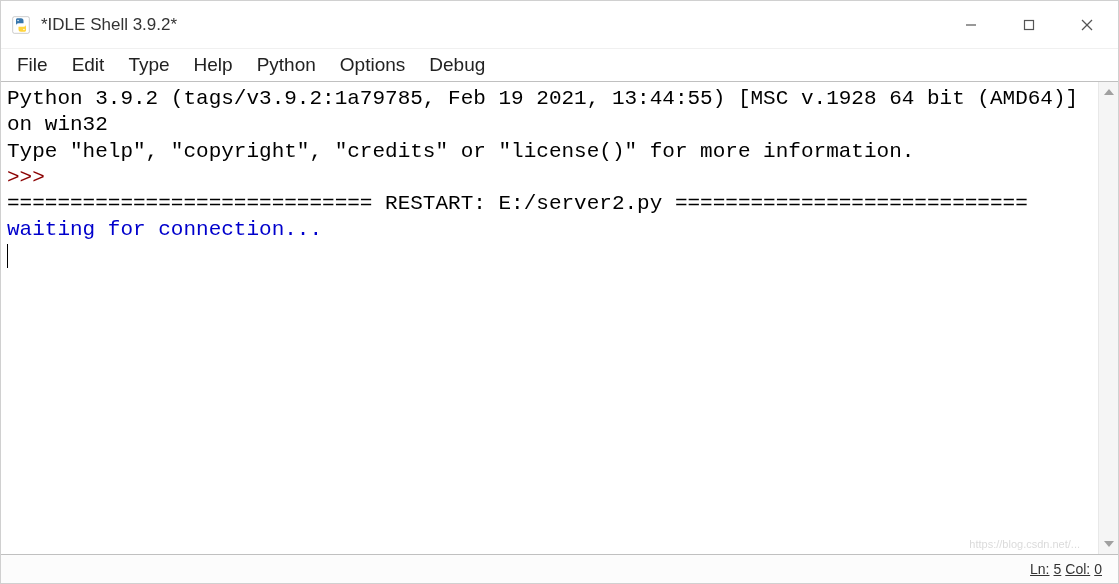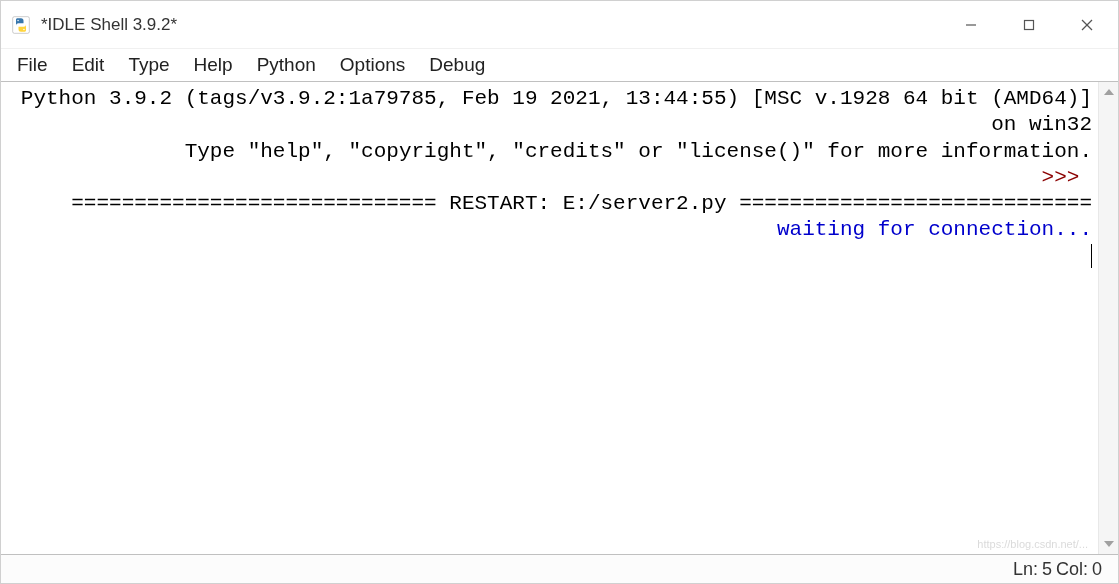--- a/index.html
+++ b/index.html
@@ -67,21 +67,20 @@
     .menu-item {
       padding: 2px 10px;
       cursor: default;
     }
     .editor-area {
       flex: 1;
       display: flex;
       border-top: 1px solid #c0c0c0;
       border-bottom: 1px solid #c0c0c0;
       min-height: 0;
-      text-align: right;
     }
     .editor {
       flex: 1;
       padding: 4px 6px;
       font-family: "Courier New", "SimSun", monospace;
       font-size: 21px;
       line-height: 1.25;
       white-space: pre-wrap;
       word-break: break-all;
       overflow: hidden;
@@ -113,36 +112,37 @@
     }
     .scroll-track {
       flex: 1;
     }
     .statusbar {
       height: 28px;
       display: flex;
       align-items: center;
       justify-content: flex-end;
       padding: 0 16px;
-      font-size: 18px;
+      font-size: 14px;
       color: #333;
       background: #fcfcfc;
+      text-decoration: underline;
     }
     .status-seg {
       margin-left: 4px;
     }
     .cursor-caret {
       display: inline-block;
       border-left: 1px solid #000;
       height: 1.1em;
       vertical-align: text-bottom;
     }
     .watermark {
       position: absolute;
-      right: 10px;
+      right: 18px;
       bottom: 2px;
       font-size: 11px;
       color: rgba(150,150,150,0.35);
       font-family: sans-serif;
     }
   </style>
 </head>
 <body>
 
 <div class="titlebar">

